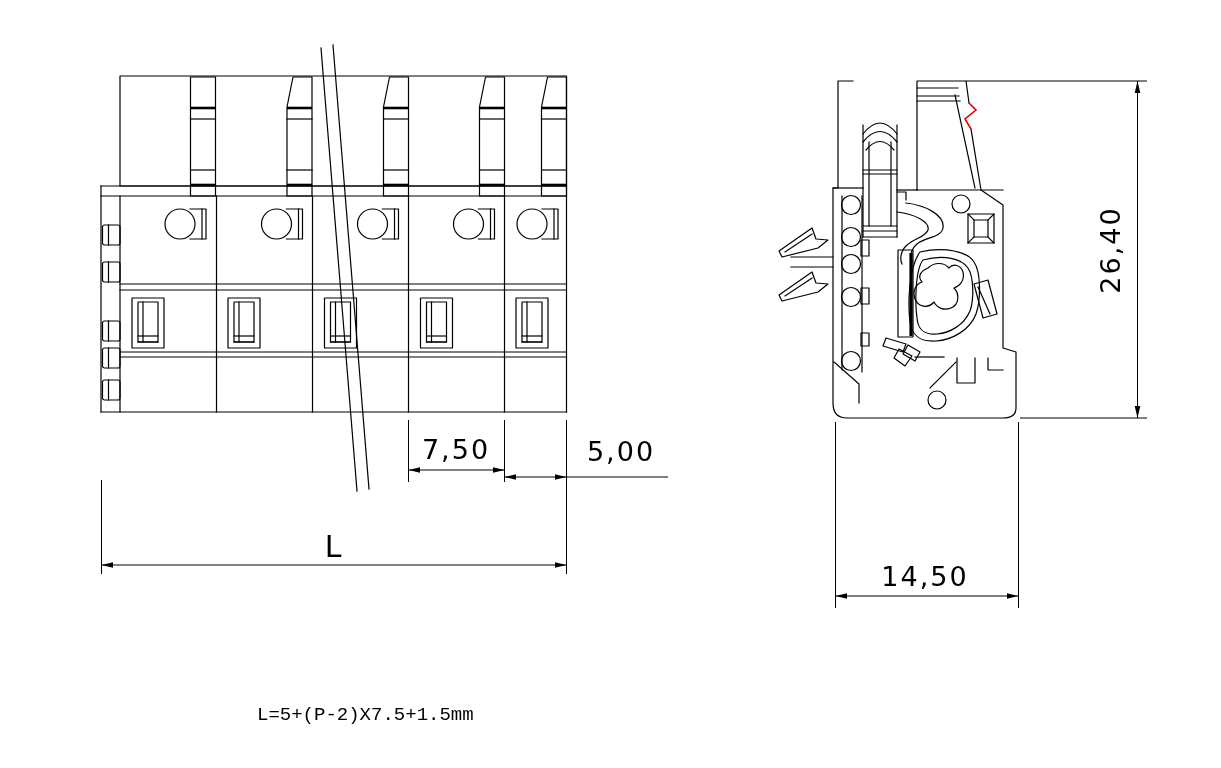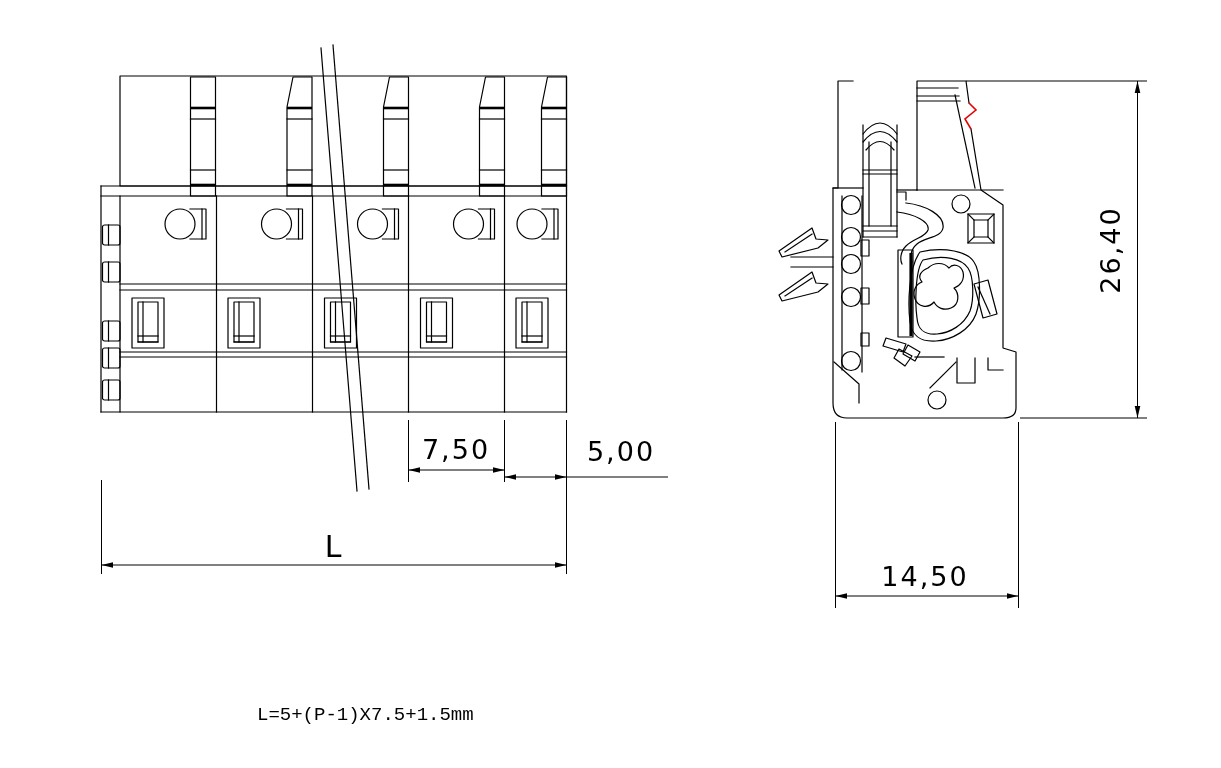--- a/index.html
+++ b/index.html
@@ -251,17 +251,17 @@
       <line class="thin" x1="1018.5" y1="422" x2="1018.5" y2="608"></line>
       <line class="thin" x1="835.5" y1="596" x2="1018.5" y2="596"></line>
       <polygon class="arr" points="835.5,596 847,593.2 847,598.8"></polygon>
       <polygon class="arr" points="1018.5,596 1007,593.2 1007,598.8"></polygon>
       <text class="dimtxt" x="925" y="586" text-anchor="middle">14,50</text>
     </g>
   </g>
 </svg>
 
 <div id="notes">
-  <div>L=5+(P-1)X7.5+1.5mm</div>
+  <div>L=5+(P-2)X7.5+1.5mm</div>
   
 </div>
 
 </div>
 
 </body></html>

